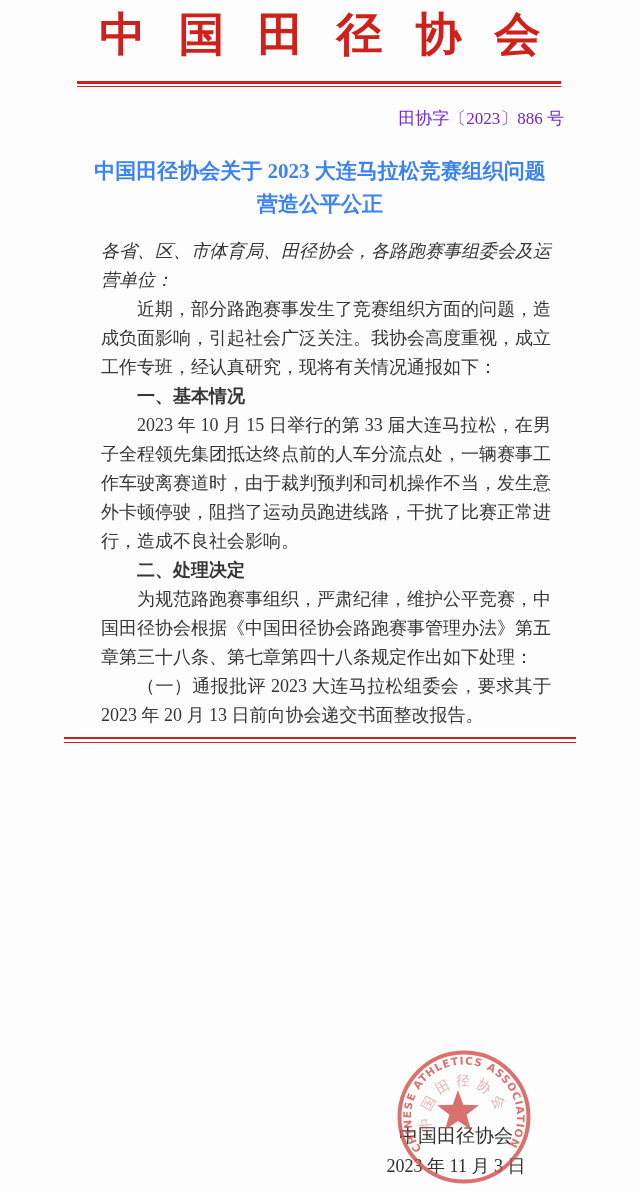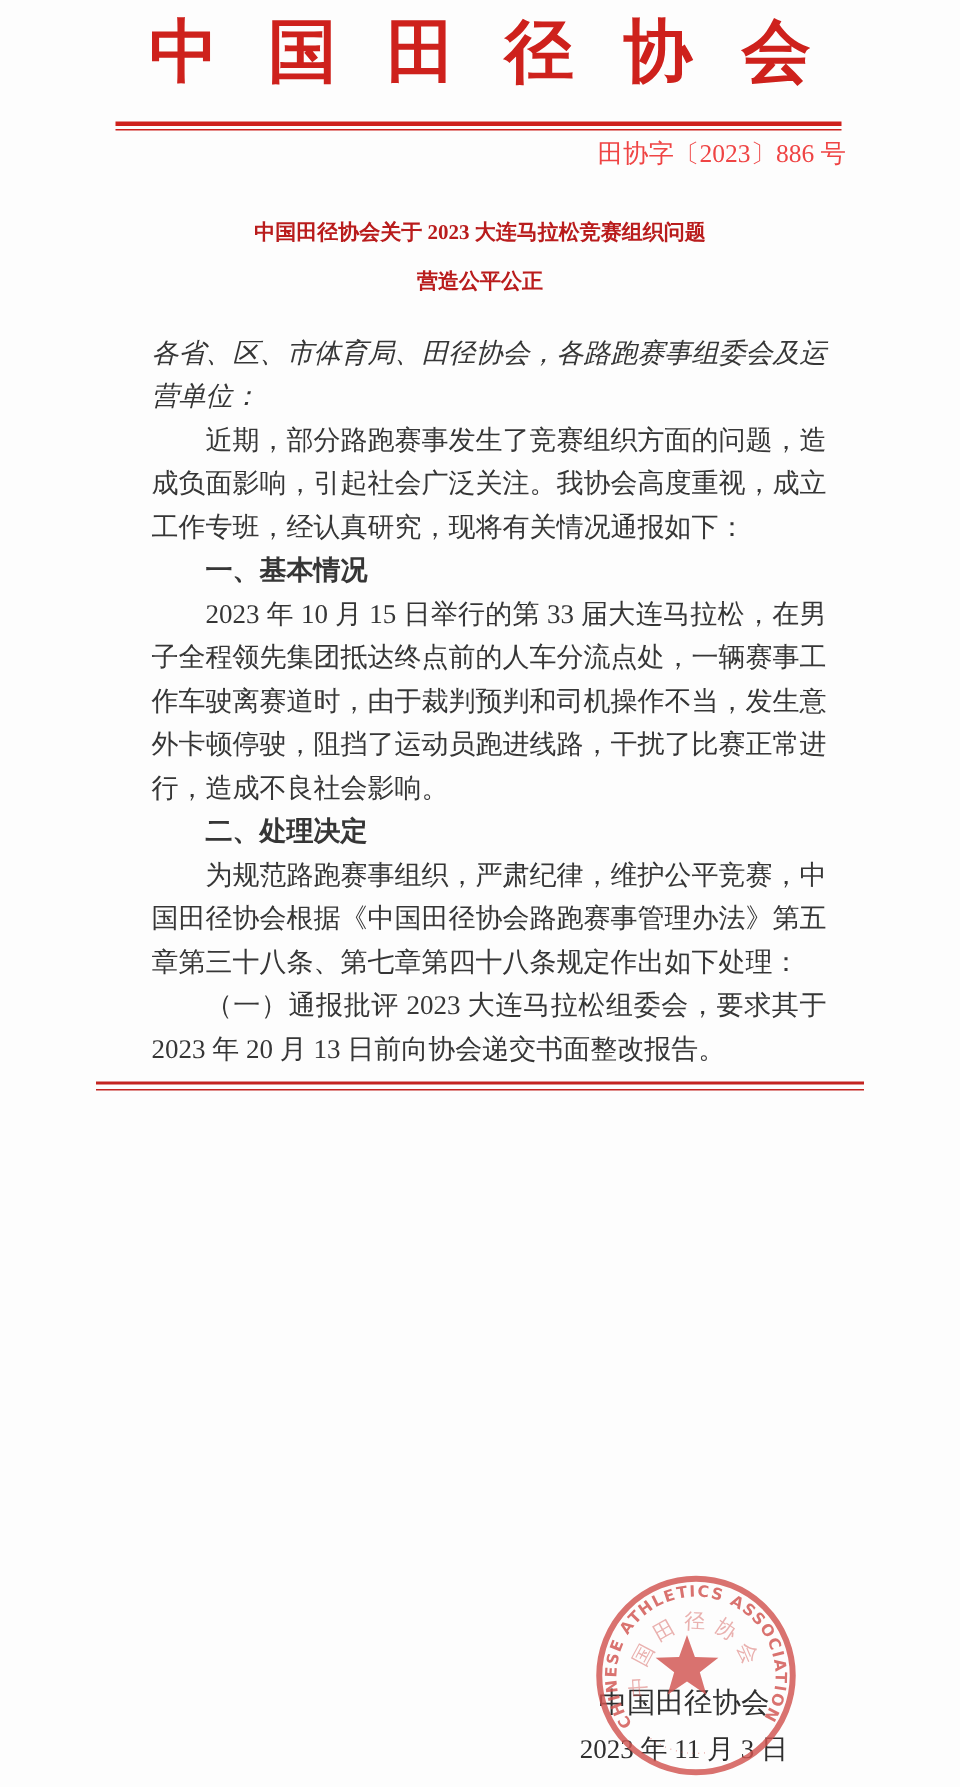--- a/index.html
+++ b/index.html
@@ -29,34 +29,34 @@
     text-indent:33px;
     white-space:nowrap;
   }
   .head-rule{
     margin:16px 79px 0 77px;
     height:2px;
     border-top:3.5px solid var(--header-red,#ce211c);
     border-bottom:1.5px solid var(--header-red,#ce211c);
   }
   .doc-number{
-    margin:4px 76px 0 0;
+    margin:20px 76px 0 0;
     text-align:right;
     font-size:17px;
     line-height:24px;
-    color:#ef4444;
+    color:#6d28d9;
   }
   
   .notice-title{
     margin:24px 60px 12px;
     text-align:center;
-    font-size:14px;
+    font-size:21px;
     line-height:33px;
     font-weight:bold;
-    color:#b91c1c;
+    color:#3b82f6;
   }
   
   .content{
     margin:16px 0 0 101px;
     width:450px;
     font-size:18px;
     line-height:29px;
     text-align:justify;
     color:var(--text,#363636);
   }

